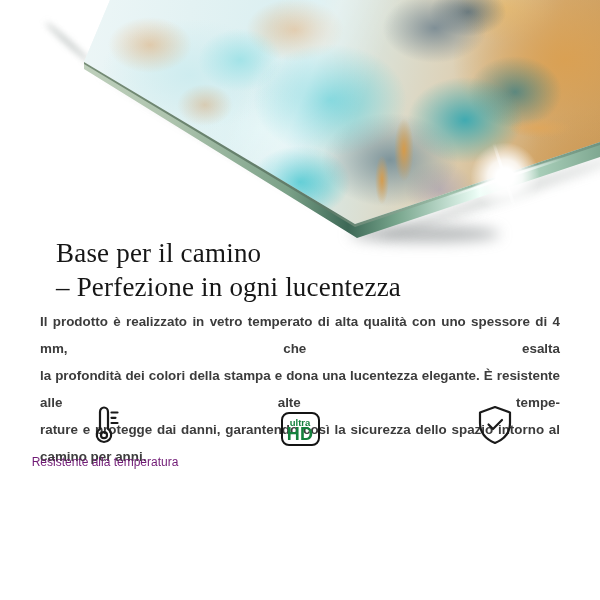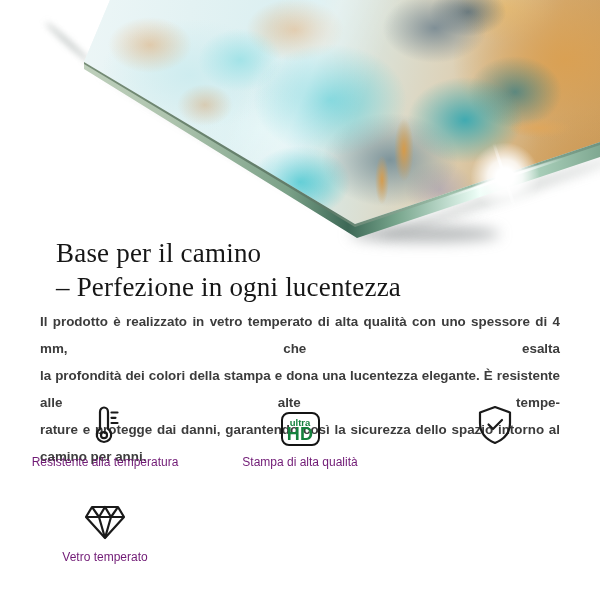--- a/index.html
+++ b/index.html
@@ -128,38 +128,28 @@
       <div class="flabel">Resistente alla temperatura</div>
     </div>
 
     <div class="feature">
       <div class="icon-wrap">
         <div class="uhd-box">
           <span class="uhd-top">ultra</span>
           <span class="uhd-bottom">HD</span>
         </div>
       </div>
-      <div class="flabel">Stampa di alta qualità</div>
     </div>
 
     <div class="feature">
       <div class="icon-wrap">
         <svg width="40" height="42" viewBox="0 0 40 42">
           <path class="ic" stroke-width="2.4" stroke-linejoin="round" d="M20,3 L35,8.5 V19 C35,29 28.5,35.5 20,39 C11.5,35.5 5,29 5,19 V8.5 Z"></path>
           <path class="ic" stroke-width="2.4" stroke-linecap="round" stroke-linejoin="round" d="M13.5,20.5 L18,25 L27,16"></path>
         </svg>
       </div>
     </div>
 
-    <div class="feature">
-      <div class="icon-wrap">
-        <svg width="44" height="38" viewBox="0 0 44 38">
-          <path class="ic" stroke-width="2" stroke-linejoin="round" d="M9,4 H35 L41,14 L22,35 L3,14 Z"></path>
-          <path class="ic" stroke-width="1.8" stroke-linejoin="round" d="M9,4 L16,14 L22,4 L28,14 L35,4 M3,14 H41 M16,14 L22,35 M28,14 L22,35"></path>
-        </svg>
-      </div>
-      <div class="flabel">Vetro temperato</div>
-    </div>
 
 
 
   </div>
 </div>
 
 </body></html>

